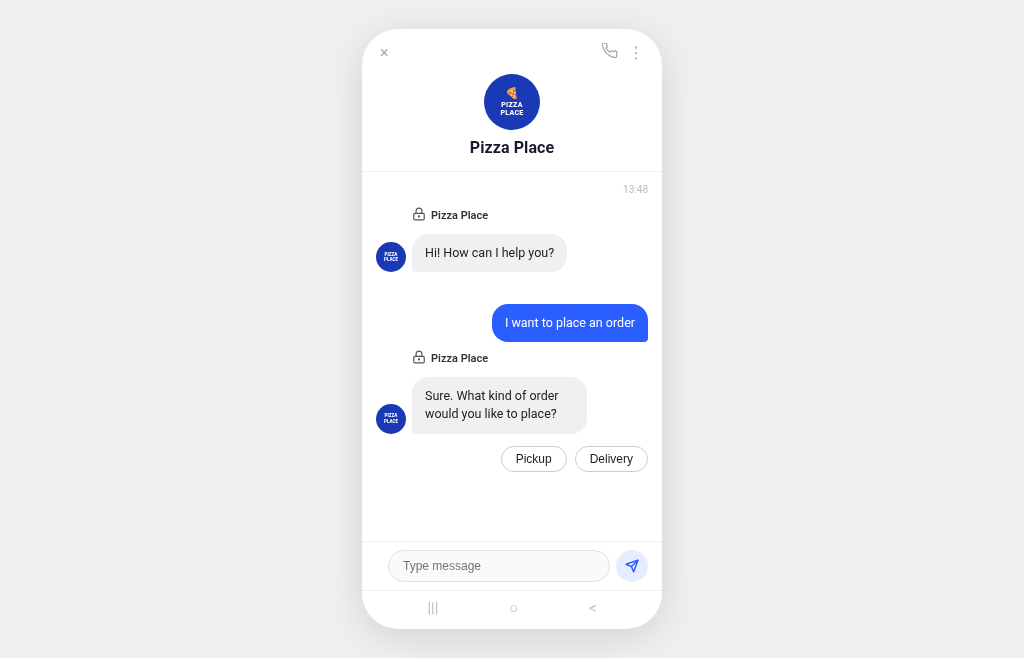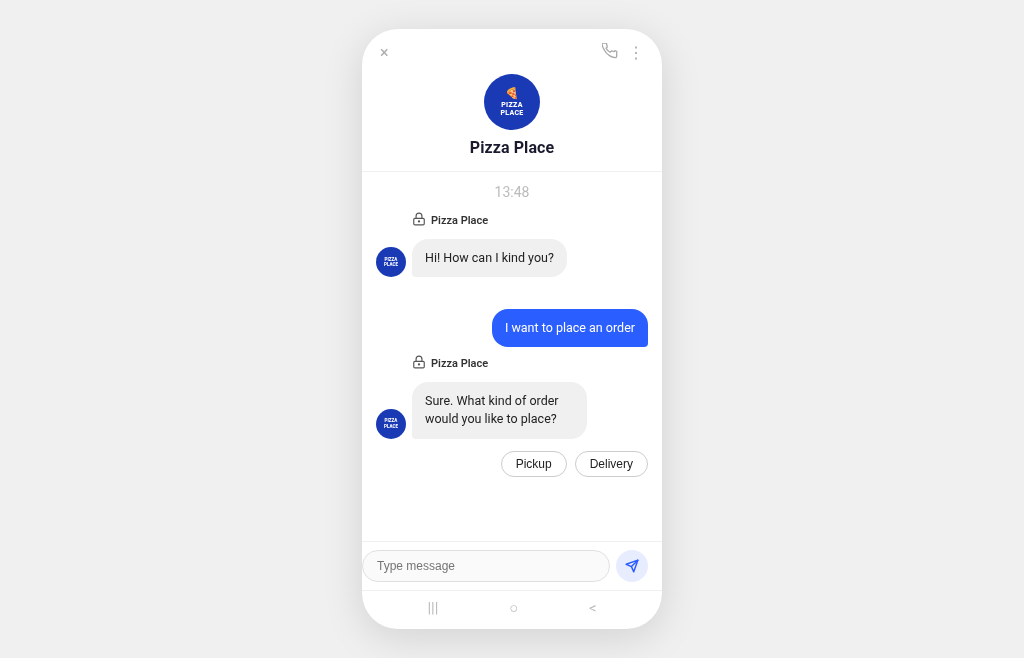--- a/index.html
+++ b/index.html
@@ -92,22 +92,22 @@
     .chat-area {
       flex: 1;
       overflow-y: auto;
       padding: 10px 14px;
       display: flex;
       flex-direction: column;
       gap: 8px;
     }
 
     .timestamp {
-      text-align: center;
-      font-size: 14px;
+      text-align: right;
+      font-size: 10px;
       color: #bbb;
       margin: 2px 0 4px 0;
     }
 
     .bot-label {
       display: flex;
       align-items: center;
       gap: 5px;
       font-size: 11px;
       font-weight: 600;
@@ -188,21 +188,21 @@
       border-radius: 20px;
       padding: 5px 14px;
       font-size: 12px;
       color: #222;
       cursor: pointer;
       font-weight: 500;
     }
 
     
     .input-area {
-      padding: 8px 14px 8px 0;
+      padding: 8px 14px 8px 26px;
       display: flex;
       align-items: center;
       gap: 6px;
       border-top: 1px solid #f0f0f0;
     }
 
     .message-input {
       flex: 1;
       border: 1.5px solid #e0e0e0;
       border-radius: 22px;
@@ -279,21 +279,21 @@
           <circle cx="12" cy="16" r="1"></circle>
         </svg>
       </span>
       <span>Pizza Place</span>
     </div>
 
     <div class="message-row">
       <div class="avatar">
         <span class="avatar-text">PIZZA<br>PLACE</span>
       </div>
-      <div class="bubble bot">Hi! How can I kind you?</div>
+      <div class="bubble bot">Hi! How can I help you?</div>
     </div>
 
     <div class="message-row user">
       <div class="bubble user">I want to place an order</div>
     </div>
 
     <div class="bot-label">
       <span class="bot-label-icon">
         <svg width="14" height="14" viewBox="0 0 24 24" fill="none" stroke="#555" stroke-width="2">
           <rect x="3" y="11" width="18" height="11" rx="2" ry="2"></rect>

